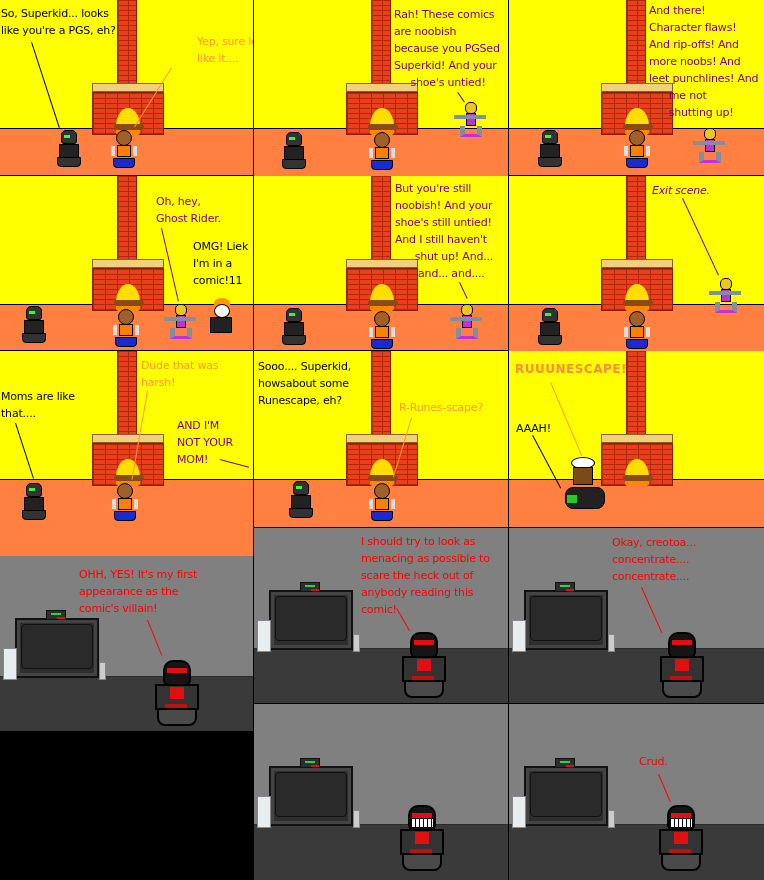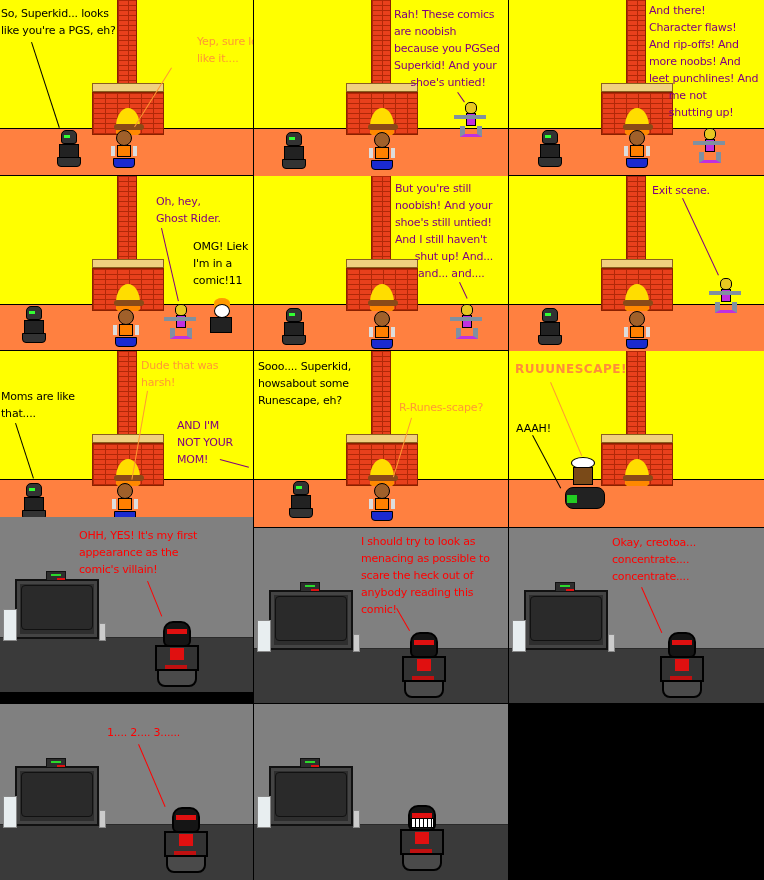--- a/index.html
+++ b/index.html
@@ -254,21 +254,21 @@
       </div>
     <div class="speech c-purple" style="left:141px;top:4px;">But you're still
 noobish! And your
 shoe's still untied!
 And I still haven't
       shut up! And...
        and... and....</div>
     <div class="tail t-purple" style="left:206px;top:106px;width:18px;transform:rotate(65deg);"></div>
   </div>
 
-  <div class="panel scene-fire" style="left:509px;top:176px;width:255px;height:220px;">
+  <div class="panel scene-fire" style="left:509px;top:176px;width:255px;height:220px;font-style:italic;">
     <div class="wall"></div>
     <div class="floor"></div>
     <div class="chimney"></div>
     <div class="mantel"></div>
     <div class="hearth"></div>
     <div class="firebox"></div>
     <div class="logs"></div>
     <div class="char robot-black" style="left:27px;top:132px;">
         <div class="head"></div>
         <div class="eye"></div>
@@ -363,21 +363,21 @@
         <div class="mouth"></div>
         <div class="blob"></div>
         <div class="green"></div>
       </div>
     <div class="speech c-big-orange" style="left:6px;top:10px;font-size:12px;">RUUUNESCAPE!</div>
     <div class="tail t-orange" style="left:42px;top:31px;width:80px;transform:rotate(67deg);"></div>
     <div class="speech c-black" style="left:7px;top:69px;">AAAH!</div>
     <div class="tail t-black" style="left:24px;top:84px;width:60px;transform:rotate(62deg);"></div>
   </div>
 
-  <div class="panel scene-gray" style="left:0;top:517px;width:253px;height:175px;">
+  <div class="panel scene-gray" style="left:0;top:556px;width:253px;height:175px;">
     <div class="wall"></div>
     <div class="floor"></div>
     <div class="tv">
         <div class="tv-screen"></div>
       </div>
     <div class="tv-box">
         <div class="led"></div>
         <div class="led2"></div>
       </div>
     <div class="console"></div>
@@ -443,61 +443,62 @@
         <div class="legs"></div>
         <div class="head"></div>
         <div class="eyes"></div>
       </div>
     <div class="speech c-red" style="left:103px;top:6px;">Okay, creotoa...
 concentrate....
 concentrate....</div>
     <div class="tail t-red" style="left:133px;top:59px;width:50px;transform:rotate(66deg);"></div>
   </div>
 
-  <div class="panel scene-gray" style="left:0;top:704px;width:253px;height:176px;">
+
+  <div class="panel scene-gray" style="left:254px;top:704px;width:254px;height:176px;">
     <div class="wall"></div>
     <div class="floor"></div>
     <div class="tv">
         <div class="tv-screen"></div>
       </div>
     <div class="tv-box">
         <div class="led"></div>
         <div class="led2"></div>
       </div>
     <div class="console"></div>
     <div class="console-r"></div>
-    <div class="char villain" style="left:156px;top:103px;">
+    <div class="char villain" style="left:138px;top:101px;">
         <div class="body"></div>
         <div class="chest"></div>
         <div class="stripe"></div>
         <div class="legs"></div>
         <div class="head"></div>
         <div class="eyes"></div>
-      </div>
-    <div class="speech c-red" style="left:107px;top:20px;">1.... 2.... 3......</div>
-    <div class="tail t-red" style="left:139px;top:40px;width:68px;transform:rotate(67deg);"></div>
-  </div>
-
-  <div class="panel scene-gray" style="left:254px;top:704px;width:254px;height:176px;">
+        <div class="grin"></div>
+      </div>
+  </div>
+
+  <div class="panel scene-gray" style="left:509px;top:704px;width:255px;height:176px;">
     <div class="wall"></div>
     <div class="floor"></div>
     <div class="tv">
         <div class="tv-screen"></div>
       </div>
     <div class="tv-box">
         <div class="led"></div>
         <div class="led2"></div>
       </div>
     <div class="console"></div>
     <div class="console-r"></div>
-    <div class="char villain" style="left:138px;top:101px;">
+    <div class="char villain" style="left:142px;top:101px;">
         <div class="body"></div>
         <div class="chest"></div>
         <div class="stripe"></div>
         <div class="legs"></div>
         <div class="head"></div>
         <div class="eyes"></div>
         <div class="grin"></div>
       </div>
-  </div>
-
+    <div class="speech c-red" style="left:130px;top:49px;">Crud.</div>
+    <div class="tail t-red" style="left:150px;top:70px;width:30px;transform:rotate(67deg);"></div>
+  </div>
 
 </div>
 
 </body></html>

